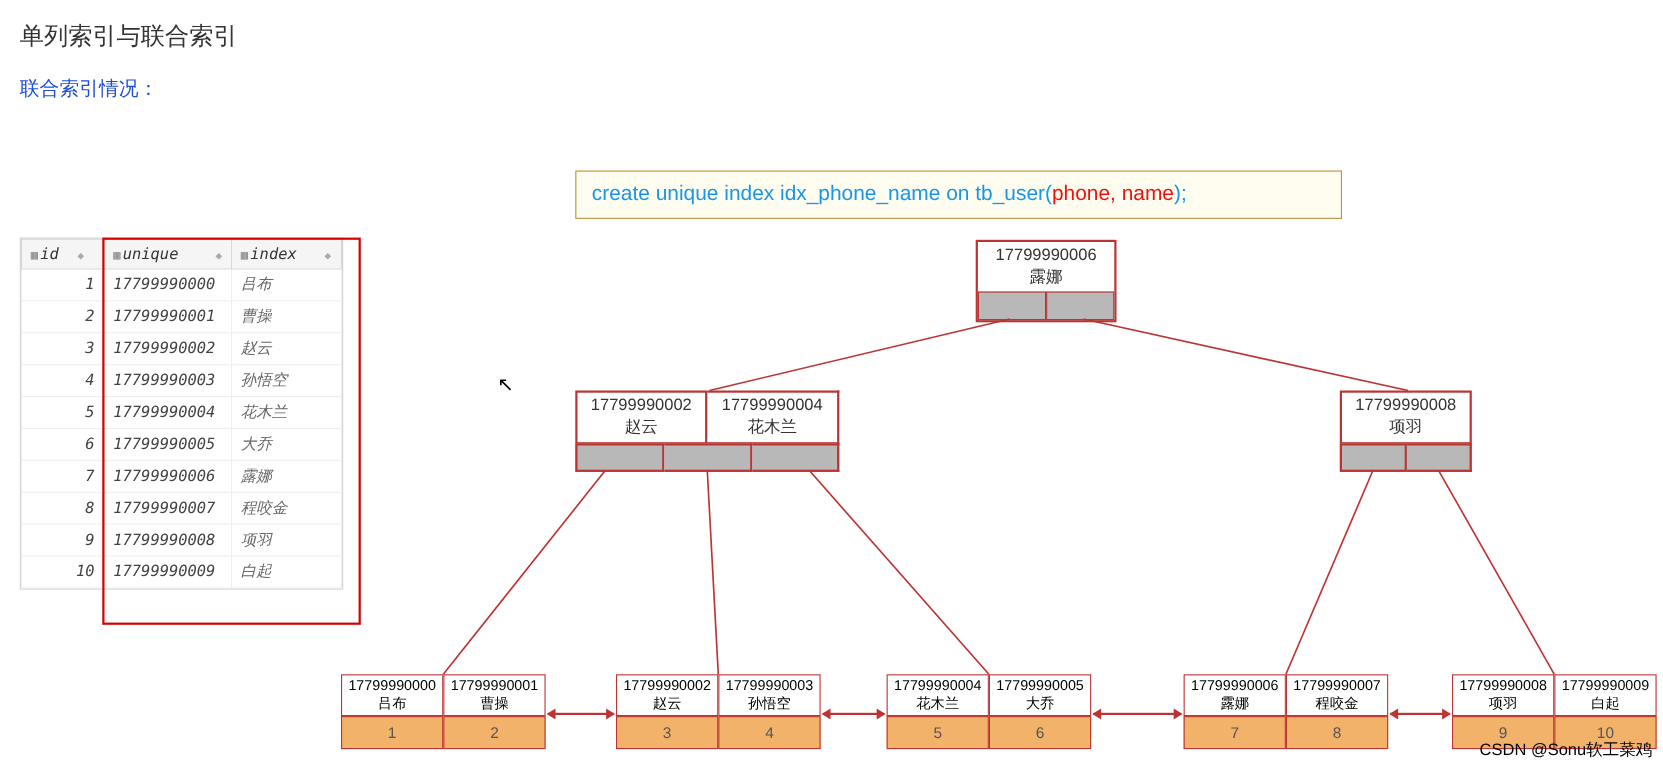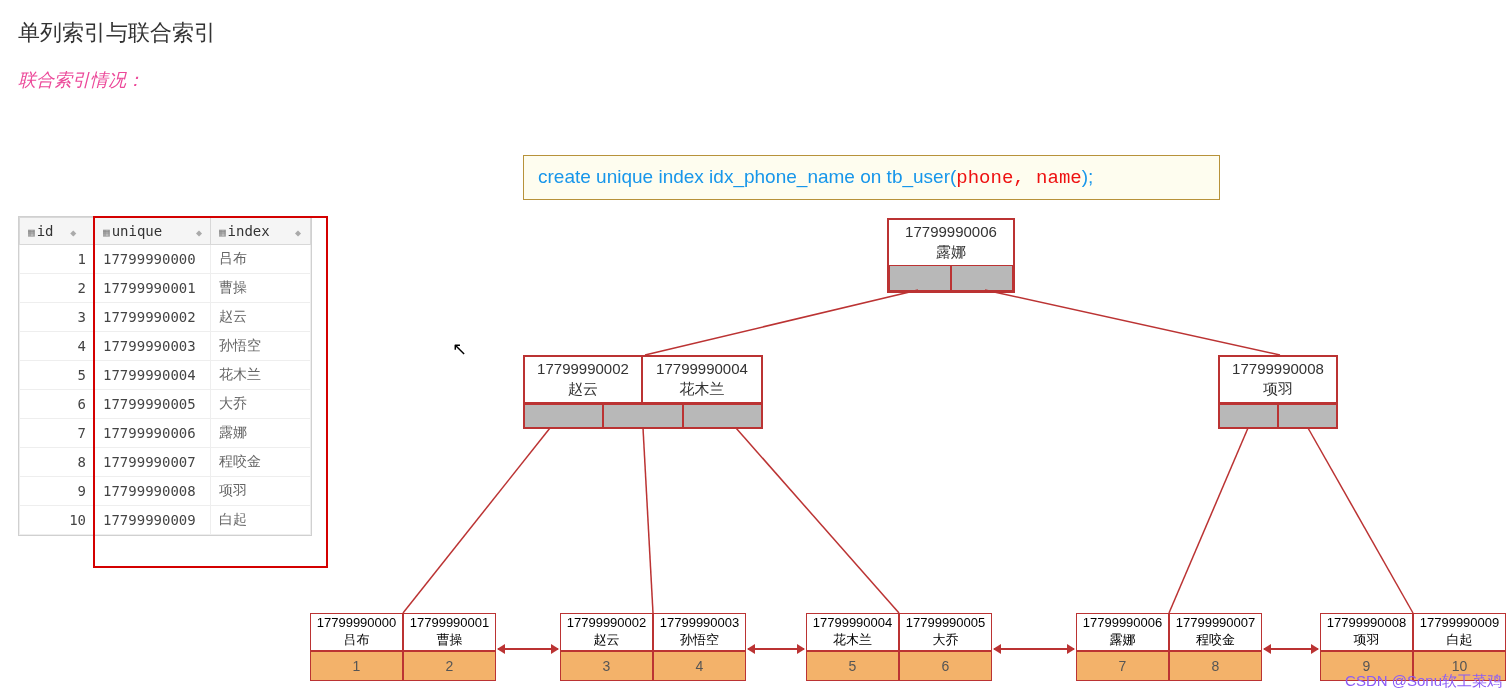--- a/index.html
+++ b/index.html
@@ -1,37 +1,37 @@
 <!DOCTYPE html>
 <html><head>
 <meta charset="utf-8">
 <style>
   *{box-sizing:border-box;margin:0;padding:0;}
   body{font-family:"Microsoft YaHei","SimSun",sans-serif;background:#fff;width:1512px;height:699px;position:relative;overflow:hidden;}
   
   .title{position:absolute;left:18px;top:18px;font-size:22px;color:#333;}
-  .subtitle{position:absolute;left:18px;top:68px;font-size:18px;color:#ec4899;font-style:italic;}
+  .subtitle{position:absolute;left:18px;top:68px;font-size:18px;color:#1d4ed8;}
   
   .cursor{position:absolute;left:452px;top:338px;font-size:18px;color:#000;}
   
   
-  .table-wrap{position:absolute;left:18px;top:216px;border:1px solid #d0d0d0;}
+  .table-wrap{position:absolute;left:18px;top:216px;border:1px solid #d0d0d0;font-style:italic;}
   .red-box{position:absolute;left:93px;top:216px;width:235px;height:352px;border:2px solid #d40000;pointer-events:none;}
   table.data{border-collapse:collapse;font-size:14px;}
   table.data th{background:#f5f5f5;border:1px solid #d8d8d8;padding:5px 8px;text-align:left;font-family:monospace;font-weight:normal;color:#333;position:relative;}
   table.data th .ico{color:#888;font-size:11px;margin-right:2px;}
   table.data td{border:1px solid #eee;padding:5px 8px;color:#444;}
   table.data td.idc{text-align:right;font-family:monospace;width:75px;}
   table.data td.mono{font-family:monospace;}
   table.data td.nm{color:#666;width:100px;}
   
   
   .sql-box{position:absolute;left:523px;top:155px;width:697px;border:1px solid #b7923a;background:#fefdef;padding:10px 14px;font-size:19px;color:#333;}
   .sql-blue{color:#1796ea;}
-  .sql-red{color:#e11;font-family:Liberation Mono, monospace;}
+  .sql-red{color:#e11;}
   
   
   .node{position:absolute;border:2px solid #b33;text-align:center;}
   .node .key{padding:2px 6px;font-size:15px;color:#333;line-height:1.35;}
   .node .ptrs{display:flex;}
   .node .ptrs div{flex:1;height:26px;background:#b8b8b8;border:1px solid #b33;}
   
   .inode{position:absolute;display:flex;}
   .inode .c{border:2px solid #b33;text-align:center;font-size:15px;color:#333;line-height:1.35;padding:2px 6px;}
   .iptrs{position:absolute;display:flex;}
@@ -47,21 +47,21 @@
   
   svg.lines{position:absolute;left:0;top:0;width:1512px;height:699px;pointer-events:none;}
   svg.lines line{stroke:#b33;stroke-width:1.5;}
   
   
   .darrow{position:absolute;height:2px;background:#b33;}
   .darrow::before,.darrow::after{content:"";position:absolute;width:0;height:0;border-top:5px solid transparent;border-bottom:5px solid transparent;top:-4px;}
   .darrow::before{left:-1px;border-right:8px solid #b33;}
   .darrow::after{right:-1px;border-left:8px solid #b33;}
   
-  .watermark{position:absolute;right:10px;bottom:8px;color:#8b5cf6;font-size:15px;}
+  .watermark{position:absolute;right:10px;bottom:8px;color:#000000;font-size:15px;}
 </style>
 </head>
 <body>
 
 <div class="title">单列索引与联合索引</div>
 <div class="subtitle">联合索引情况：</div>
 <div class="cursor">↖</div>
 
 <div class="table-wrap">
   <table class="data">

